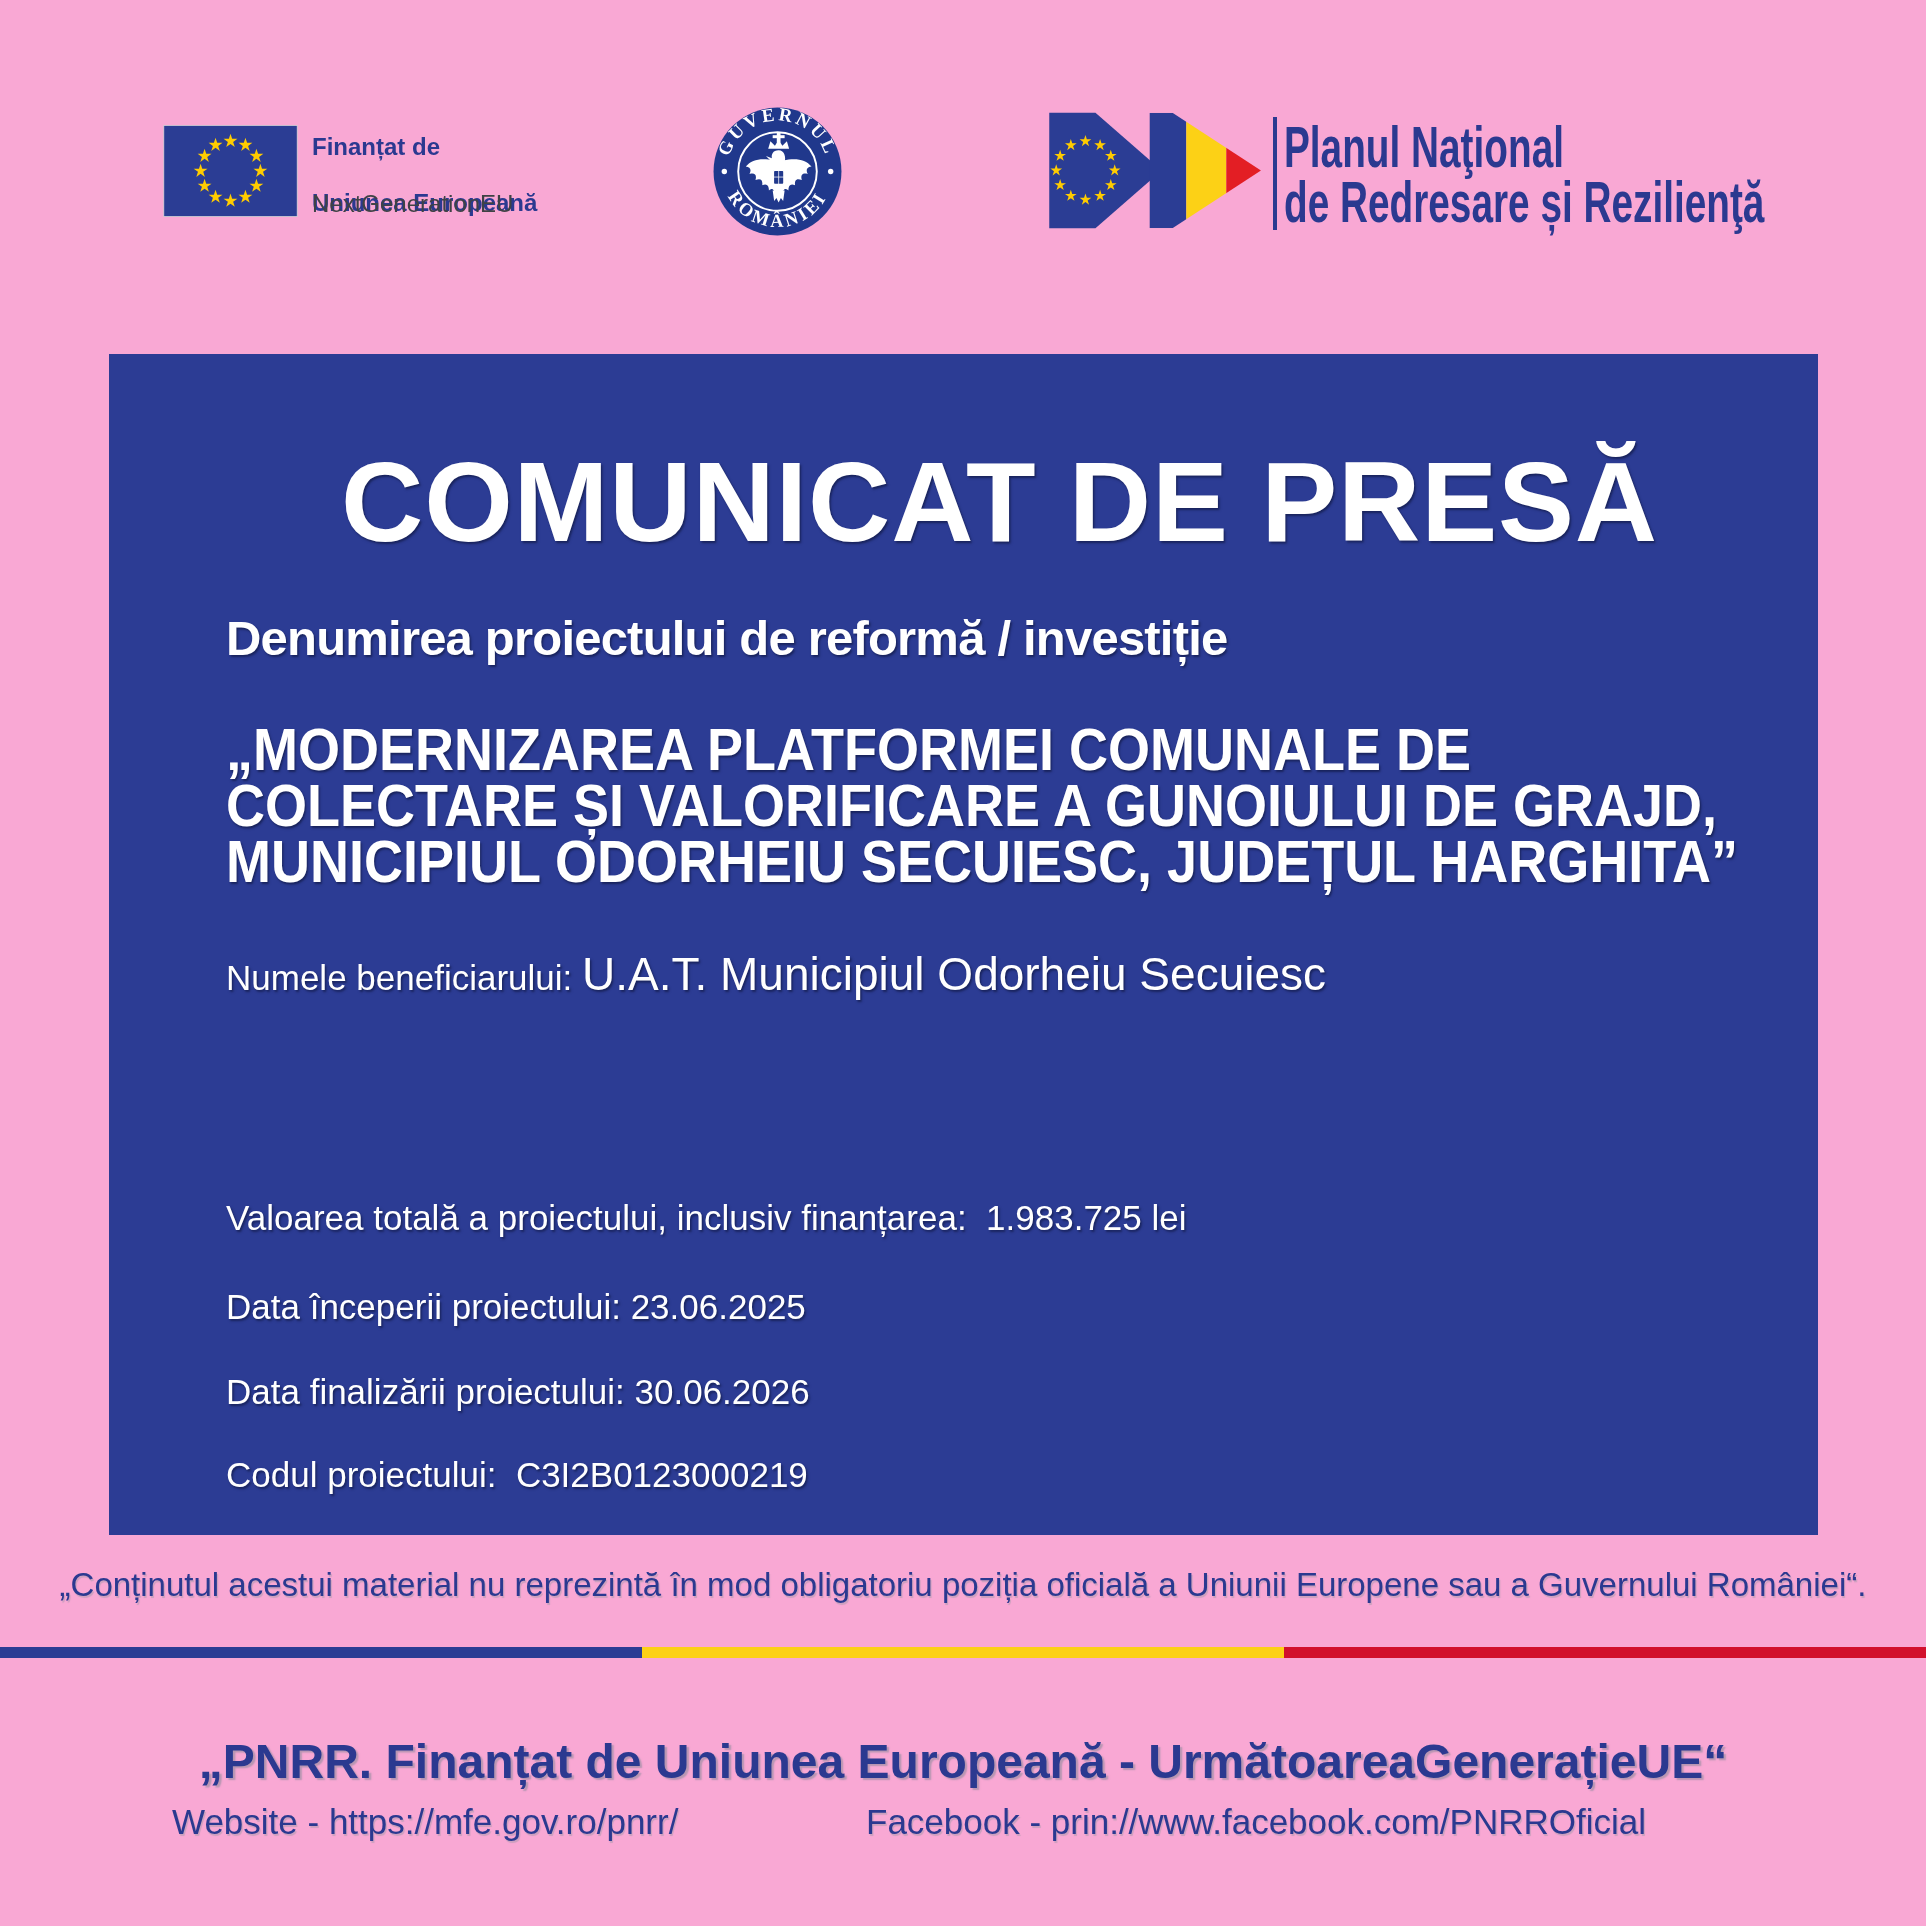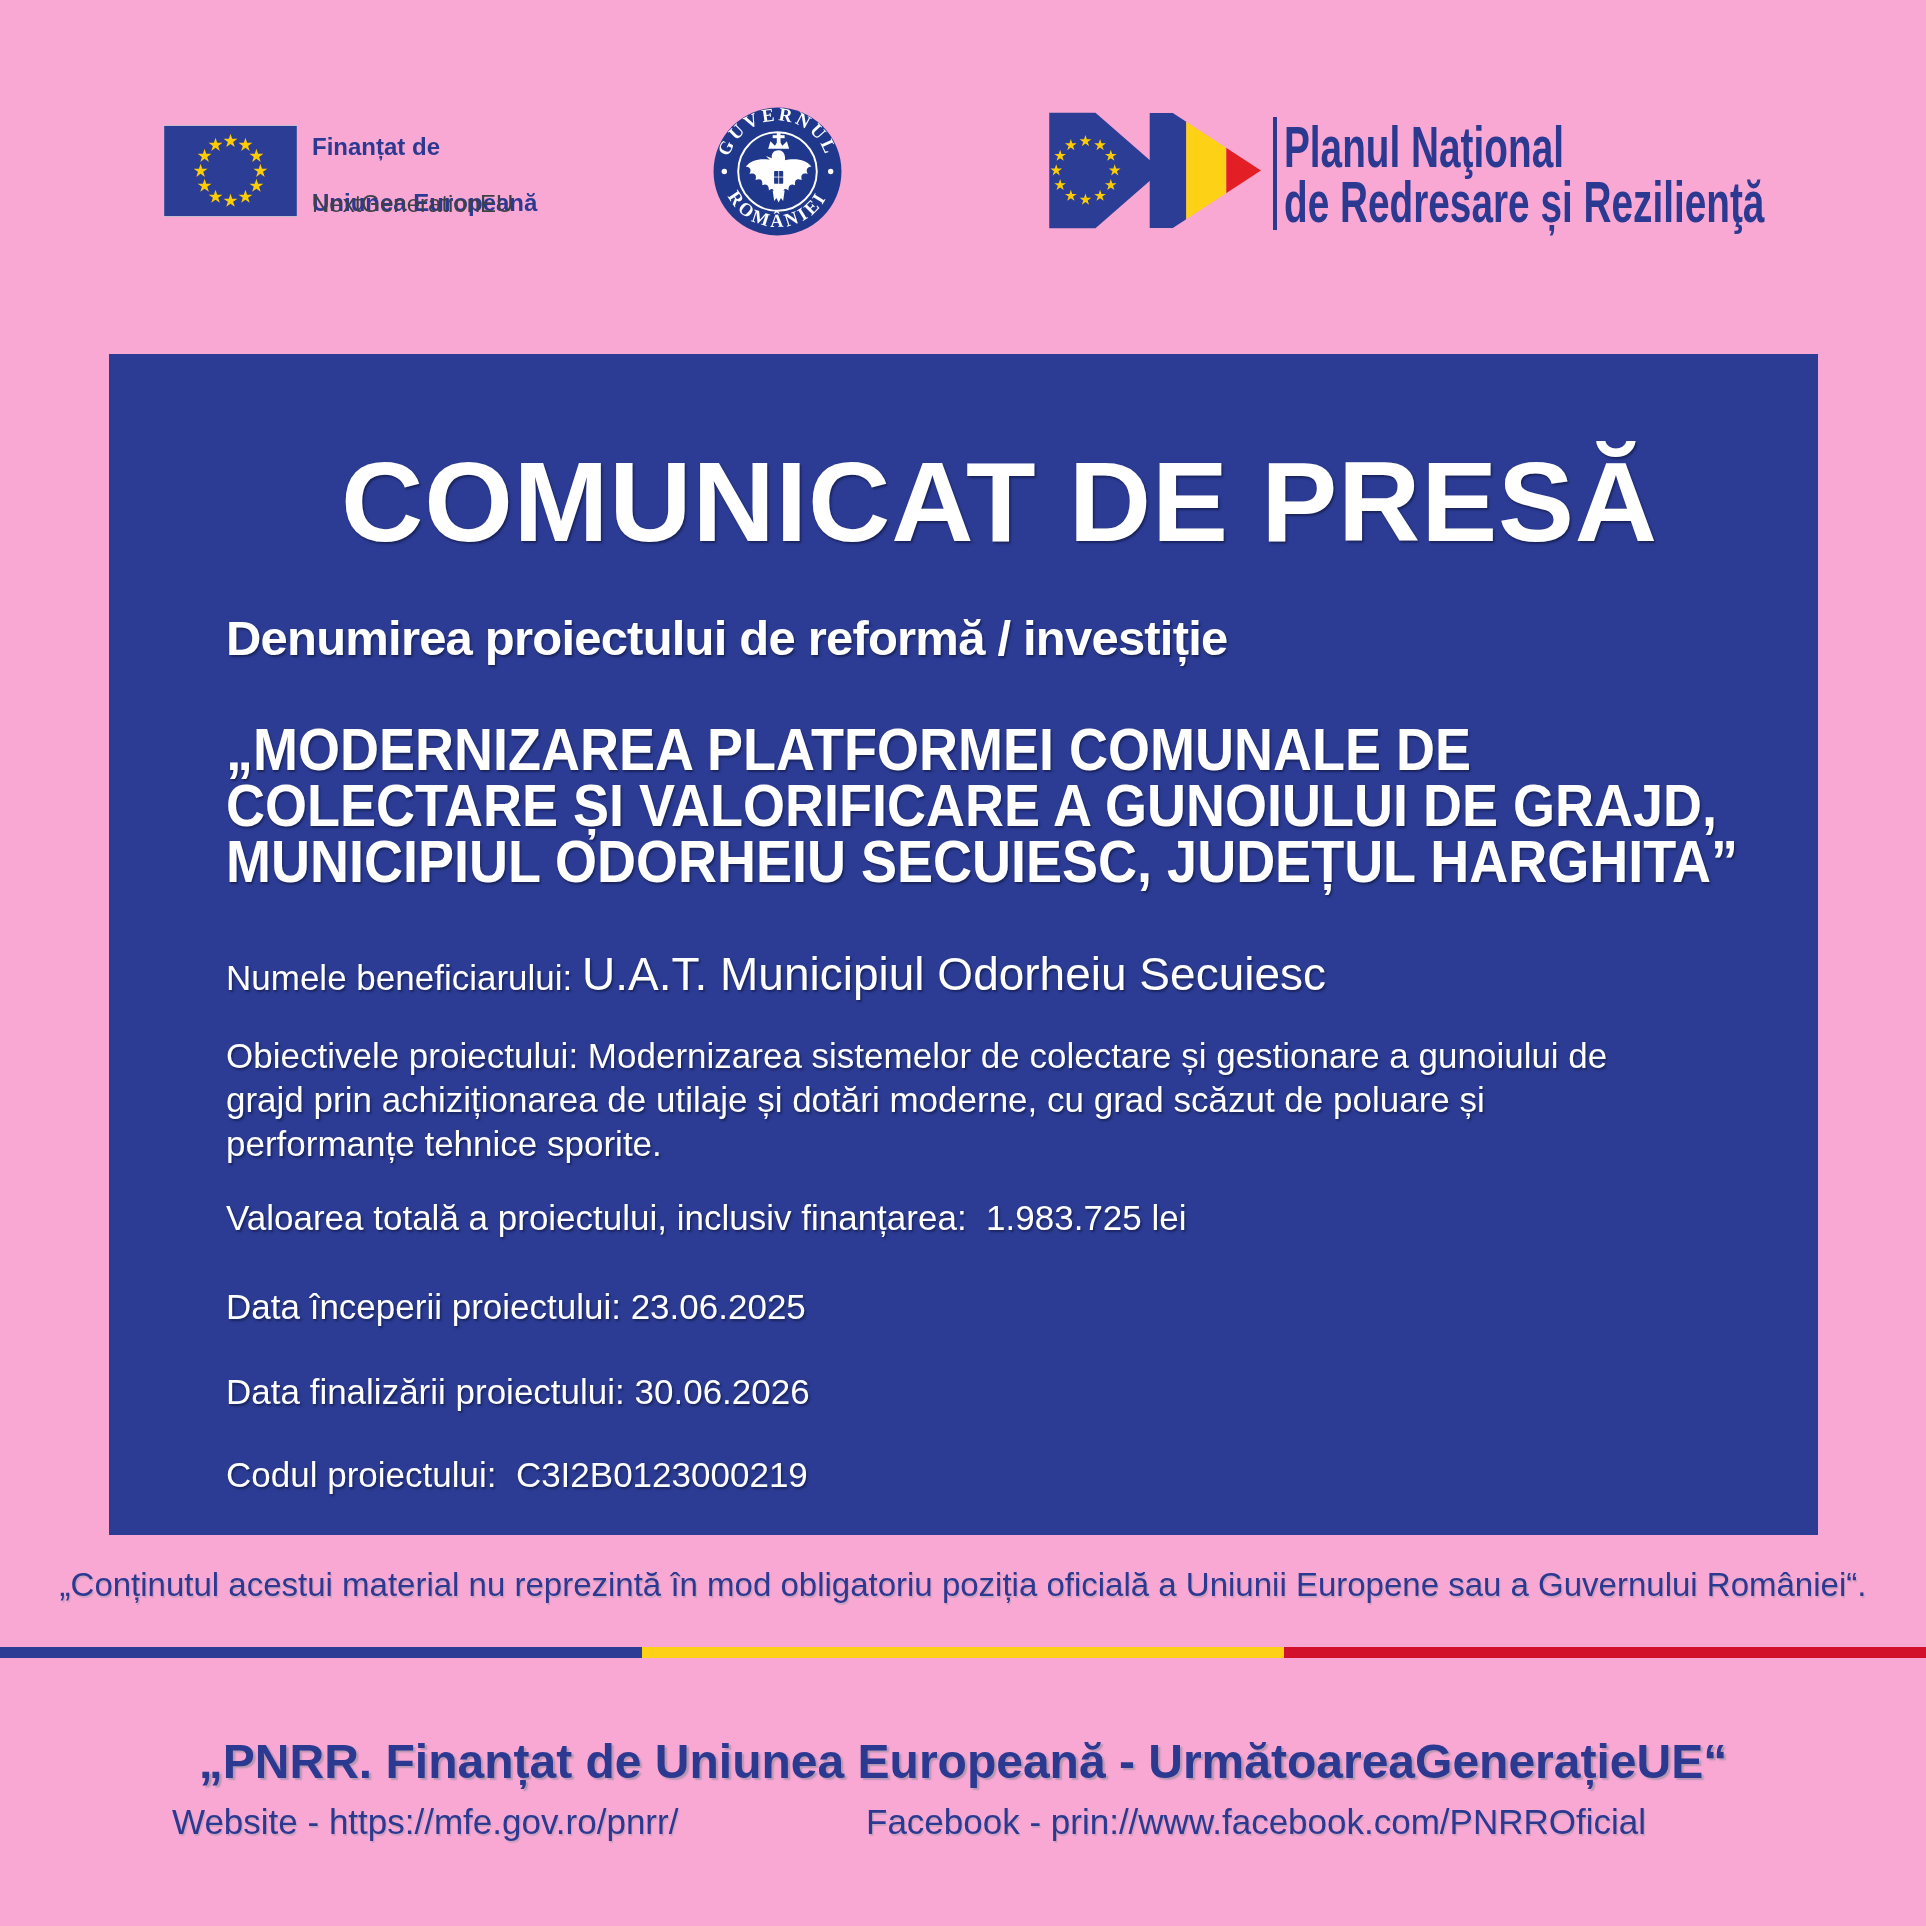--- a/index.html
+++ b/index.html
@@ -181,25 +181,20 @@
     <div class="pr-project box-shadowed">
       <div>„MODERNIZAREA PLATFORMEI COMUNALE DE</div>
       <div>COLECTARE ȘI VALORIFICARE A GUNOIULUI DE GRAJD,</div>
       <div>MUNICIPIUL ODORHEIU SECUIESC, JUDEȚUL HARGHITA”</div>
     </div>
 
     <div class="pr-beneficiary box-shadowed">
       <span class="lbl">Numele beneficiarului: </span><span class="val">U.A.T. Municipiul Odorheiu Secuiesc</span>
     </div>
 
-    <div class="pr-objectives box-shadowed">
-      <div>Obiectivele proiectului: Modernizarea sistemelor de colectare și gestionare a gunoiului de</div>
-      <div>grajd prin achiziționarea de utilaje și dotări moderne, cu grad scăzut de poluare și</div>
-      <div>performanțe tehnice sporite.</div>
-    </div>
 
     <div class="pr-line pr-value box-shadowed">Valoarea totală a proiectului, inclusiv finanțarea:  1.983.725 lei</div>
     <div class="pr-line pr-start box-shadowed">Data începerii proiectului: 23.06.2025</div>
     <div class="pr-line pr-end box-shadowed">Data finalizării proiectului: 30.06.2026</div>
     <div class="pr-line pr-code box-shadowed">Codul proiectului:  C3I2B0123000219</div>
   </div>
 
   <div class="disclaimer">„Conținutul acestui material nu reprezintă în mod obligatoriu poziția oficială a Uniunii Europene sau a Guvernului României“.</div>
 
   <div class="tricolor">

